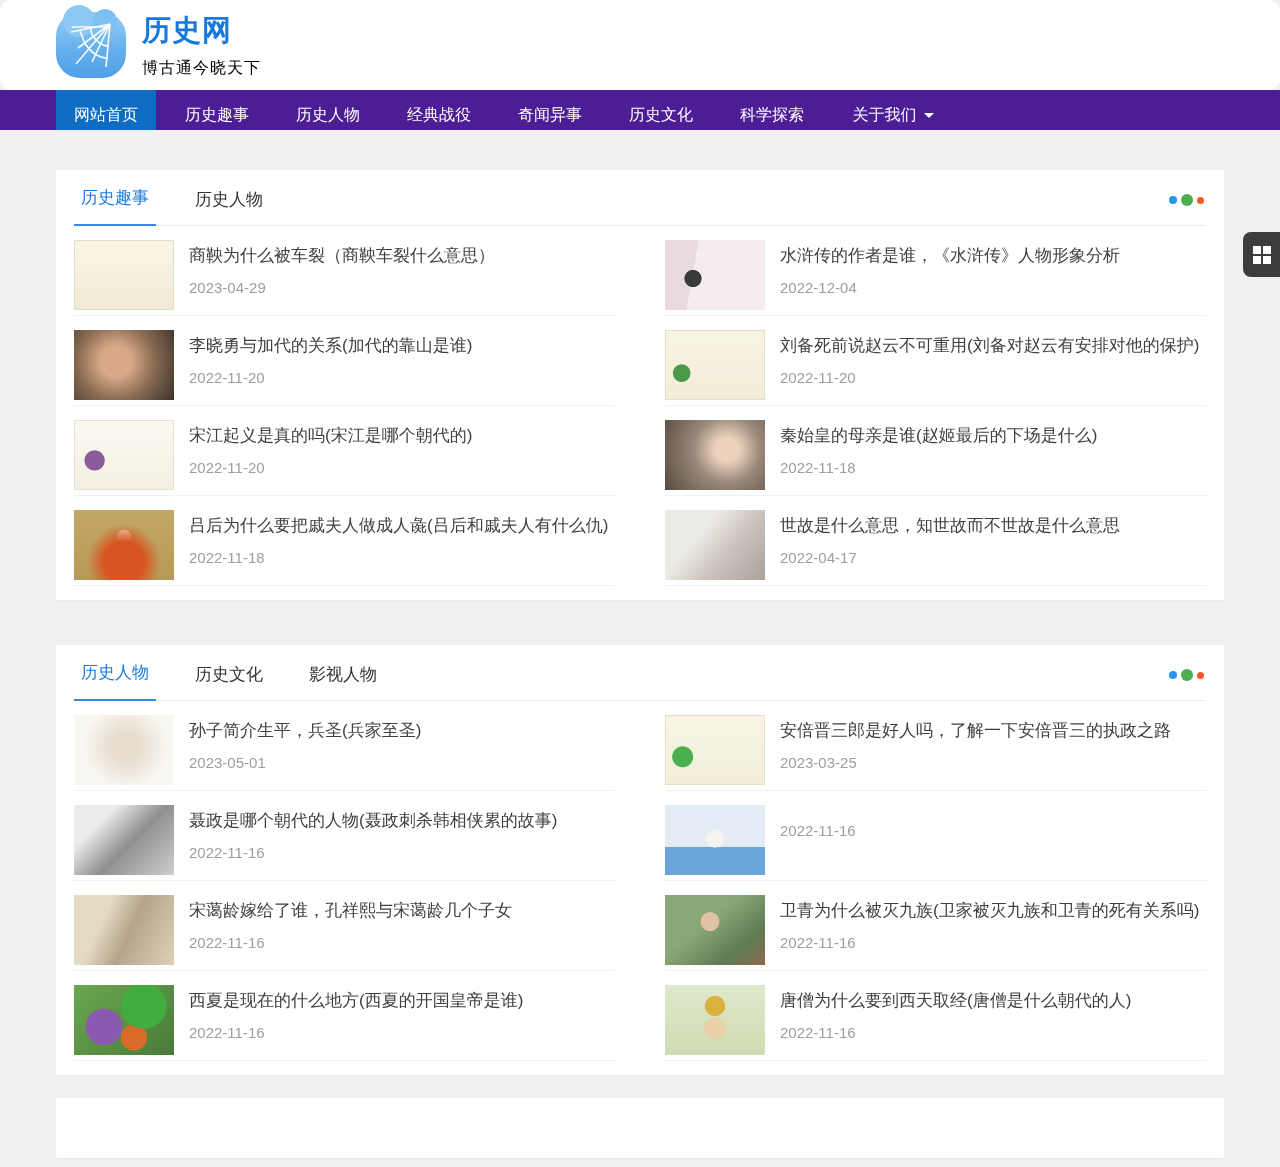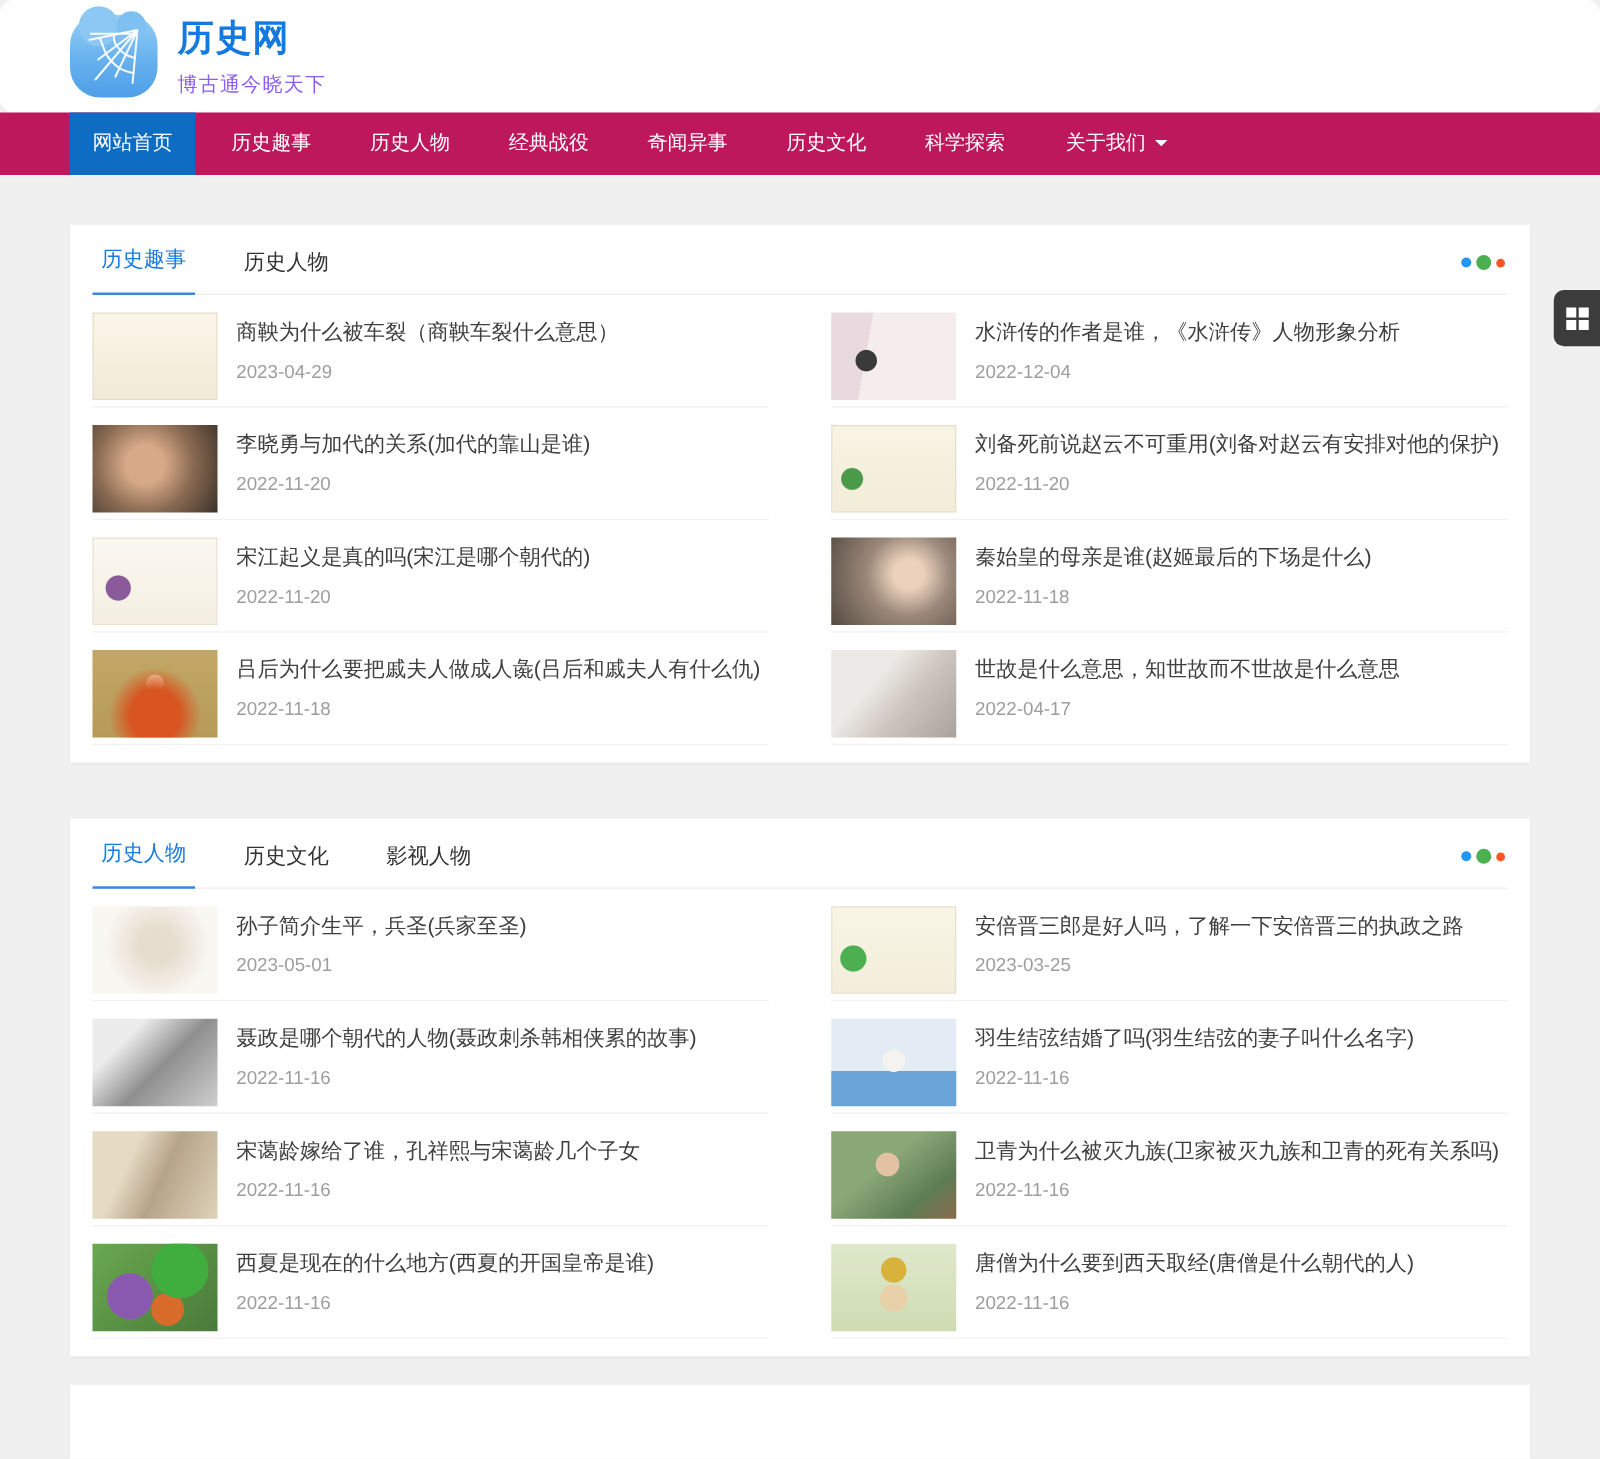--- a/index.html
+++ b/index.html
@@ -23,24 +23,24 @@
     content:""; position:absolute; width:32px; height:32px; border-radius:50%;
     background:#8cc8f3; top:-7px; left:7px;
   }
   .logo::after {
     content:""; position:absolute; width:24px; height:24px; border-radius:50%;
     background:#7fc0f2; top:-3px; right:9px;
   }
   .logo svg { position:absolute; left:8px; top:6px; z-index:2; }
   .brand-text { margin-left:16px; }
   .site-title { font-size:29px; font-weight:bold; color:#1679de; letter-spacing:1px; }
-  .site-subtitle { font-size:16px; color:#8b5cf6; margin-top:7px; letter-spacing:1px; }
-
-  
-  .main-nav { background:#be185d; height:50px; }
+  .site-subtitle { font-size:16px; color:#000000; margin-top:7px; letter-spacing:1px; }
+
+  
+  .main-nav { background:#4c1d95; height:40px; }
   .main-nav .container { display:flex; height:100%; }
   .nav-item {
     display:block; width:100px; margin-right:11px; text-align:center;
     line-height:50px; color:#fff; font-size:16px; text-decoration:none; cursor:pointer;
     white-space:nowrap;
   }
   .nav-item.active { background:#0e6dc3; }
   .nav-item.has-caret { width:120px; }
   .caret {
     display:inline-block; margin-left:7px; vertical-align:2px;
@@ -254,21 +254,20 @@
         <li class="article-row">
           <div class="thumb" style="background:radial-gradient(circle at 17% 60%,#4caf50 0 11%,rgba(0,0,0,0) 12%),linear-gradient(180deg,#f8f5e6,#f2eeda);border:1px solid #e5dfca"></div>
           <div class="article-body">
             <div class="article-title">安倍晋三郎是好人吗，了解一下安倍晋三的执政之路</div>
             <div class="article-date">2023-03-25</div>
           </div>
         </li>
         <li class="article-row">
           <div class="thumb" style="background:radial-gradient(circle at 50% 48%,#f5f3ef 0 14%,rgba(0,0,0,0) 15%),linear-gradient(180deg,#e3ecf4 0 60%,#6aa4d8 60% 100%)"></div>
           <div class="article-body">
-            <div class="article-title">羽生结弦结婚了吗(羽生结弦的妻子叫什么名字)</div>
             <div class="article-date">2022-11-16</div>
           </div>
         </li>
         <li class="article-row">
           <div class="thumb" style="background:radial-gradient(circle at 45% 38%,#e2c2a2 0 13%,rgba(0,0,0,0) 14%),linear-gradient(140deg,#8aa877 0 40%,#5d7c54 75%,#8a6a4a)"></div>
           <div class="article-body">
             <div class="article-title">卫青为什么被灭九族(卫家被灭九族和卫青的死有关系吗)</div>
             <div class="article-date">2022-11-16</div>
           </div>
         </li>

